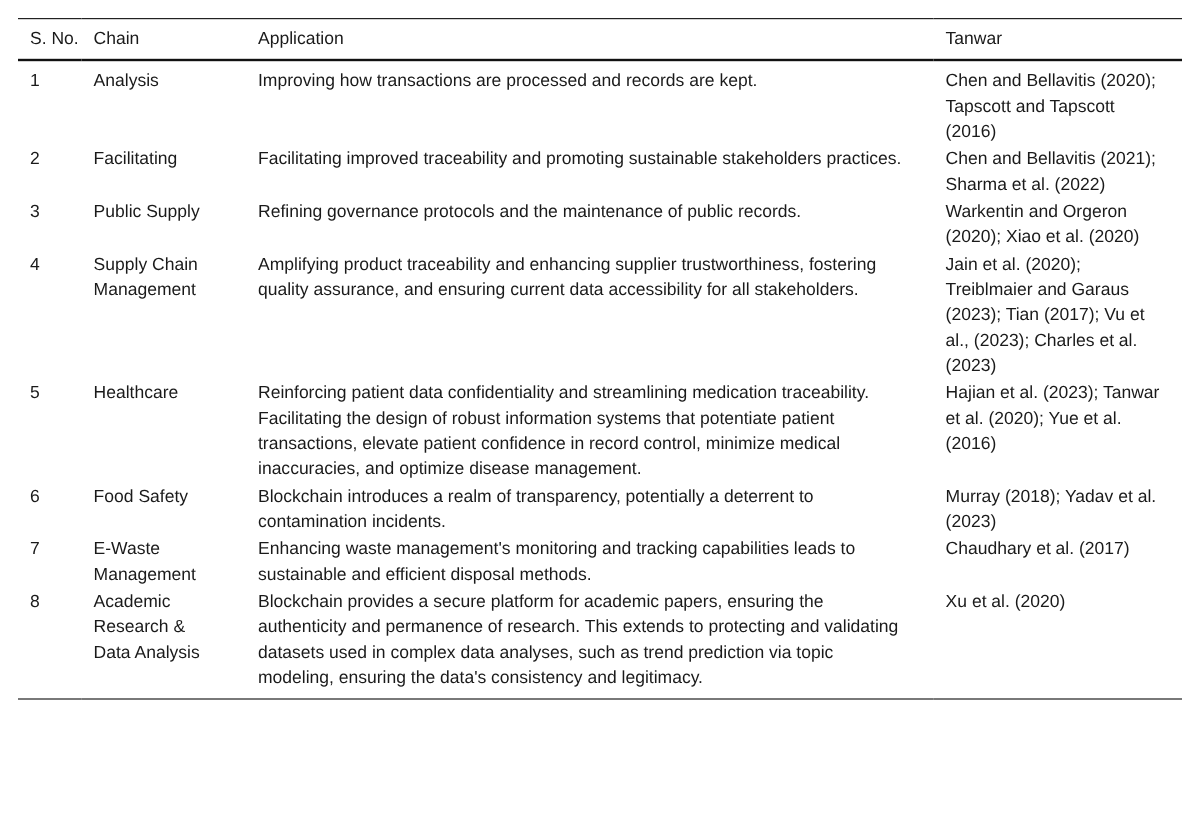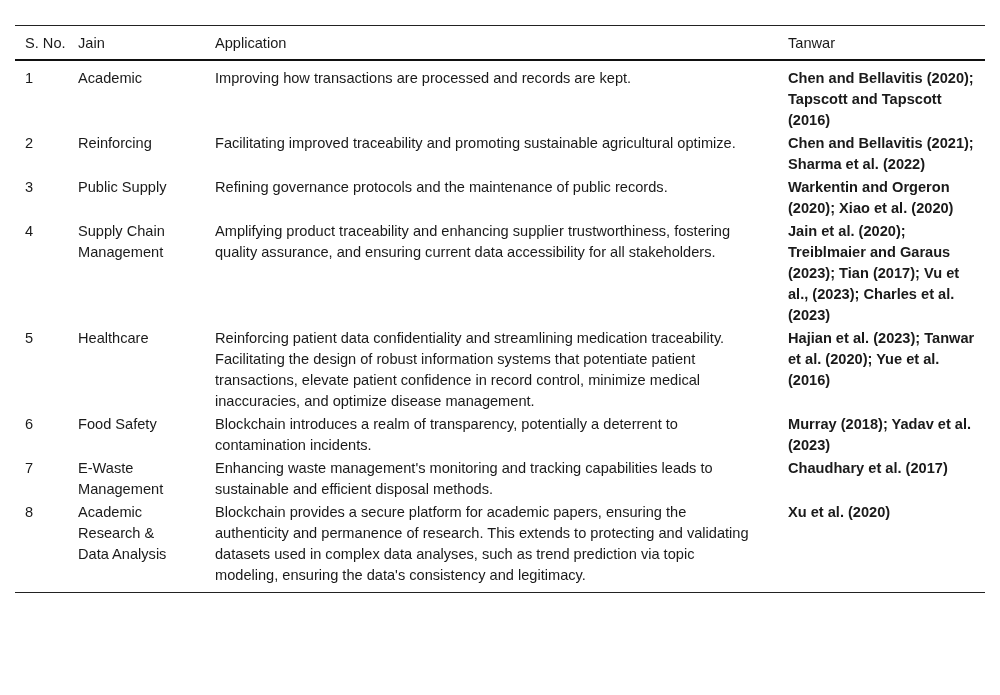--- a/index.html
+++ b/index.html
@@ -3,70 +3,70 @@
 <meta charset="utf-8">
 <style>
   html, body { margin: 0; padding: 0; background: #ffffff; }
   body {
     width: 1000px; height: 695px; overflow: hidden;
     font-family: "Liberation Sans", sans-serif;
     color: #1a1a1a;
     font-size: 14.6px;
   }
   .wrap { position: absolute; left: 15px; top: 15px; width: 970px; }
-  table { border-collapse: collapse; width: 970px; table-layout: fixed; margin-top: 10px; }
+  table { border-collapse: collapse; width: 970px; table-layout: fixed; }
   thead tr { border-top: 1px solid #222; border-bottom: 2px solid #111; }
   th {
     font-weight: normal; text-align: left; vertical-align: top;
     line-height: 21px; padding: 7px 0 5px 10px;
   }
   td {
     text-align: left; vertical-align: top;
     line-height: 21px; padding: 0 0 2px 10px;
   }
   tbody tr:first-child td { padding-top: 7px; }
   tbody tr:last-child td { padding-bottom: 6px; }
   tbody tr:last-child { border-bottom: 1px solid #222; }
   col.c1 { width: 53px; }
   col.c2 { width: 137px; }
   col.c3 { width: 573px; }
   col.c4 { width: 207px; }
   td.app { padding-right: 25px; }
-  td.auth { padding-right: 10px; font-weight: bold; }
+  td.auth { padding-right: 10px; }
 </style>
 </head>
 <body>
 
 <div class="wrap">
   <table>
     <colgroup>
       <col class="c1">
         <col class="c2">
         <col class="c3">
         <col class="c4">
     </colgroup>
     <thead>
       <tr>
         <th style="width:30px;">S. No.</th>
-        <th>Jain</th>
+        <th>Chain</th>
         <th>Application</th>
         <th>Tanwar</th>
       </tr>
     </thead>
     <tbody>
       <tr>
         <td>1</td>
-        <td>Academic</td>
+        <td>Analysis</td>
         <td class="app">Improving how transactions are processed and records are kept.</td>
         <td class="auth">Chen and Bellavitis (2020); Tapscott and Tapscott (2016)</td>
       </tr>
       <tr>
         <td>2</td>
-        <td>Reinforcing</td>
-        <td class="app">Facilitating improved traceability and promoting sustainable agricultural optimize.</td>
+        <td>Facilitating</td>
+        <td class="app">Facilitating improved traceability and promoting sustainable stakeholders practices.</td>
         <td class="auth">Chen and Bellavitis (2021); Sharma et al. (2022)</td>
       </tr>
       <tr>
         <td>3</td>
         <td style="padding-right:30px;">Public Supply</td>
         <td class="app">Refining governance protocols and the maintenance of public records.</td>
         <td class="auth">Warkentin and Orgeron (2020); Xiao et al. (2020)</td>
       </tr>
       <tr>
         <td>4</td>

